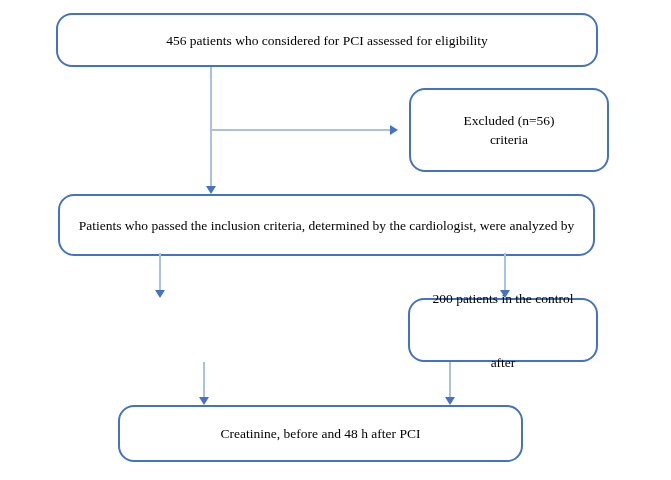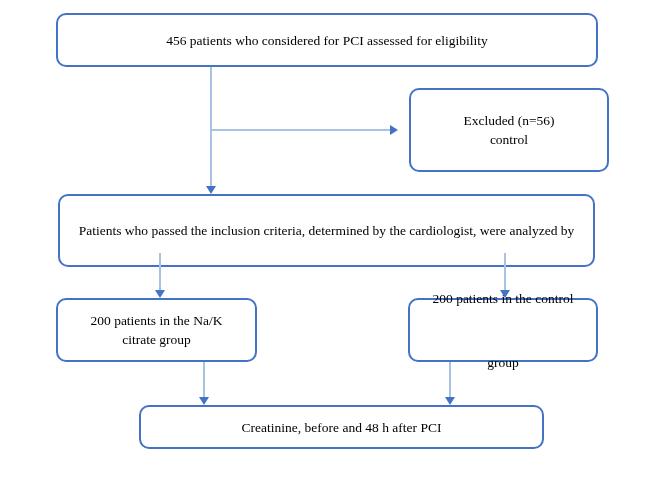--- a/index.html
+++ b/index.html
@@ -18,21 +18,21 @@
   .canvas {
     position: relative;
     width: 671px;
     height: 480px;
     background: var(--background);
     overflow: hidden;
   }
   .box {
     position: absolute;
     border: 2px solid var(--box-border);
-    border-radius: 10px;
+    border-radius: 16px;
     background: var(--background);
     display: flex;
     flex-direction: column;
     align-items: center;
     justify-content: center;
     text-align: right;
     color: var(--text);
     font-size: 13.5px;
     line-height: 19px;
     padding: 2px 6px;
@@ -61,38 +61,34 @@
 <body>
 
 <div class="canvas">
 
   <div class="box" style="left:56px; top:13px; width:542px; height:54px;">
     <span class="line-text">456 patients who considered for PCI assessed for eligibility</span>
   </div>
 
   <div class="box" style="left:409px; top:88px; width:200px; height:84px;">
     <span class="line-text">Excluded (n=56)</span>
-    <span class="line-text">control</span>
+    <span class="line-text">criteria</span>
   </div>
 
-  <div class="box" style="left:58px; top:194px; width:537px; height:73px;">
+  <div class="box" style="left:58px; top:194px; width:537px; height:62px;">
     <span class="line-text">Patients who passed the inclusion criteria, determined by the cardiologist, were analyzed by</span>
   </div>
 
-  <div class="box" style="left:56px; top:298px; width:201px; height:64px;">
-    <span class="line-text">200 patients in the Na/K</span>
-    <span class="line-text">citrate group</span>
-  </div>
 
   <div class="box" style="left:408px; top:298px; width:190px; height:64px;gap:45px;">
     <span class="line-text">200 patients in the control</span>
-    <span class="line-text">group</span>
+    <span class="line-text">after</span>
   </div>
 
-  <div class="box" style="left:139px; top:405px; width:405px; height:44px;">
+  <div class="box" style="left:118px; top:405px; width:405px; height:57px;">
     <span class="line-text">Creatinine, before and 48 h after PCI</span>
   </div>
 
   <div class="connector" style="left:210px; top:67px; width:2px; height:120px;"></div>
   <div class="arrow-down" style="left:206px; top:186px;"></div>
 
   <div class="connector" style="left:211px; top:129px; width:179px; height:2px;"></div>
   <div class="arrow-right" style="left:390px; top:125px;"></div>
 
   <div class="connector" style="left:159px; top:253px; width:2px; height:37px;"></div>

